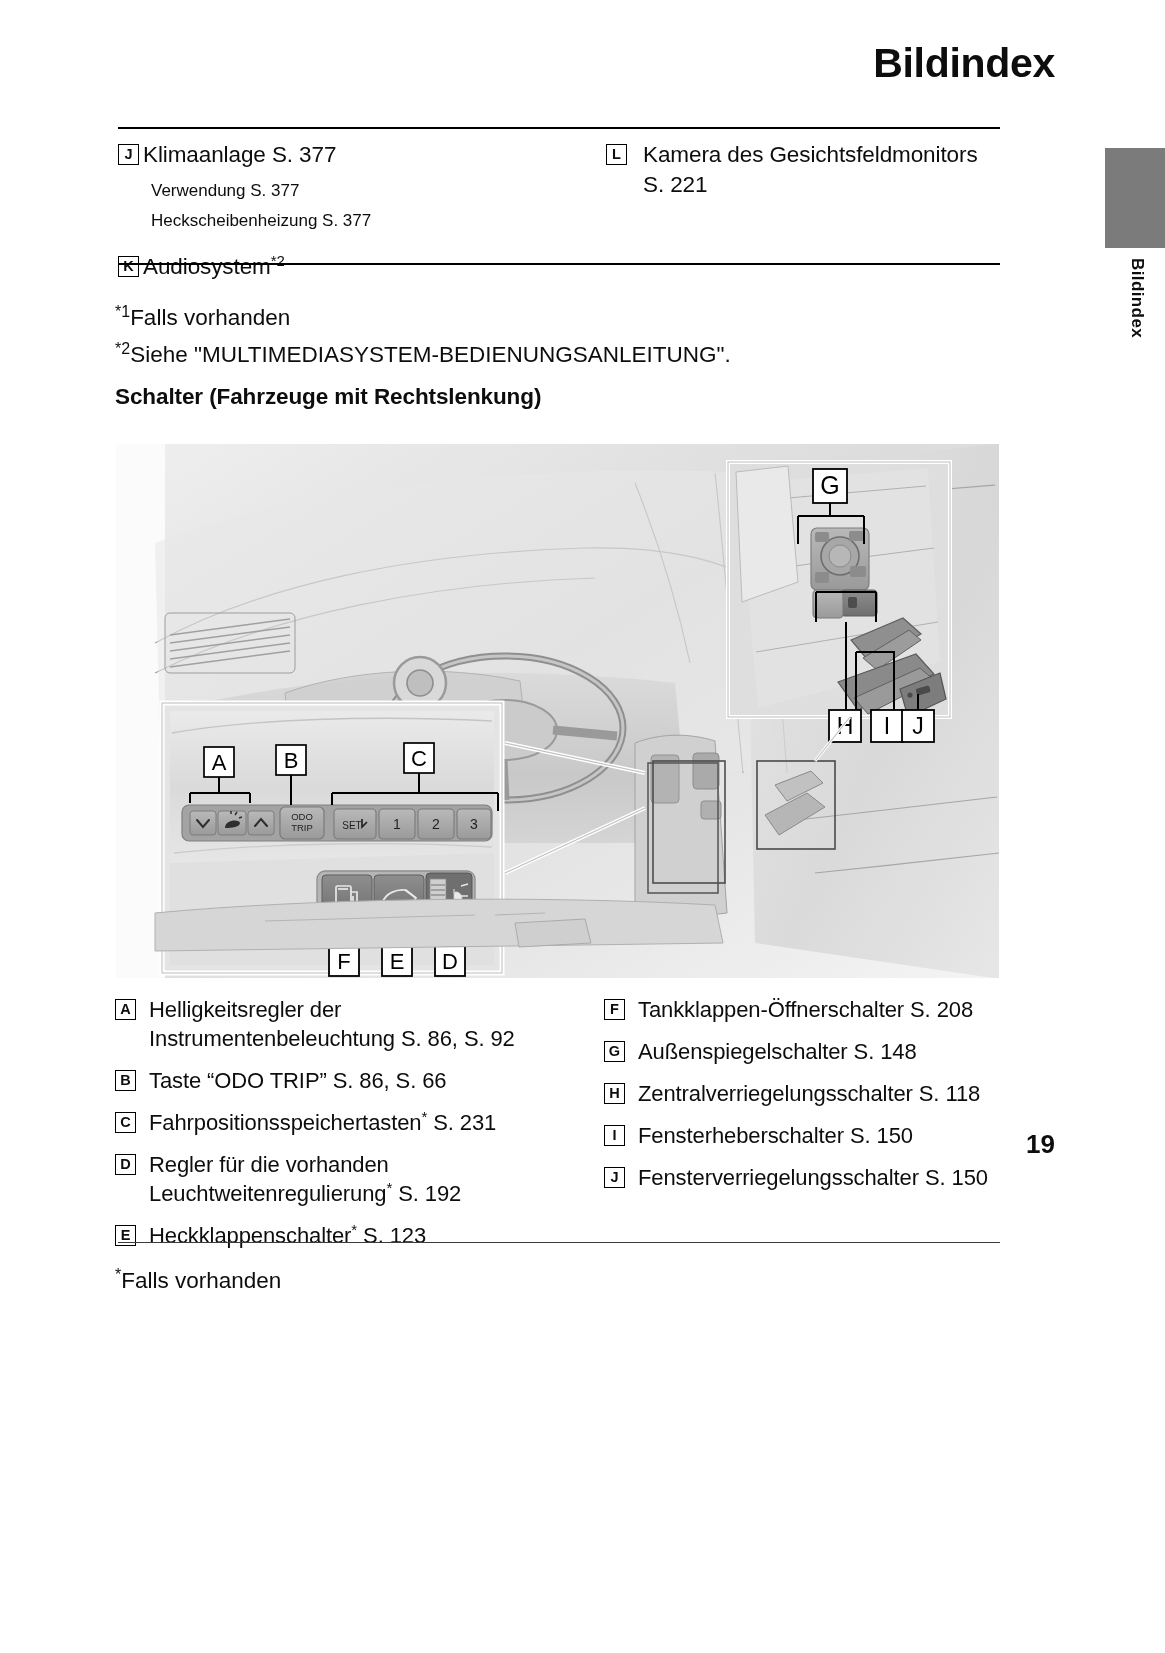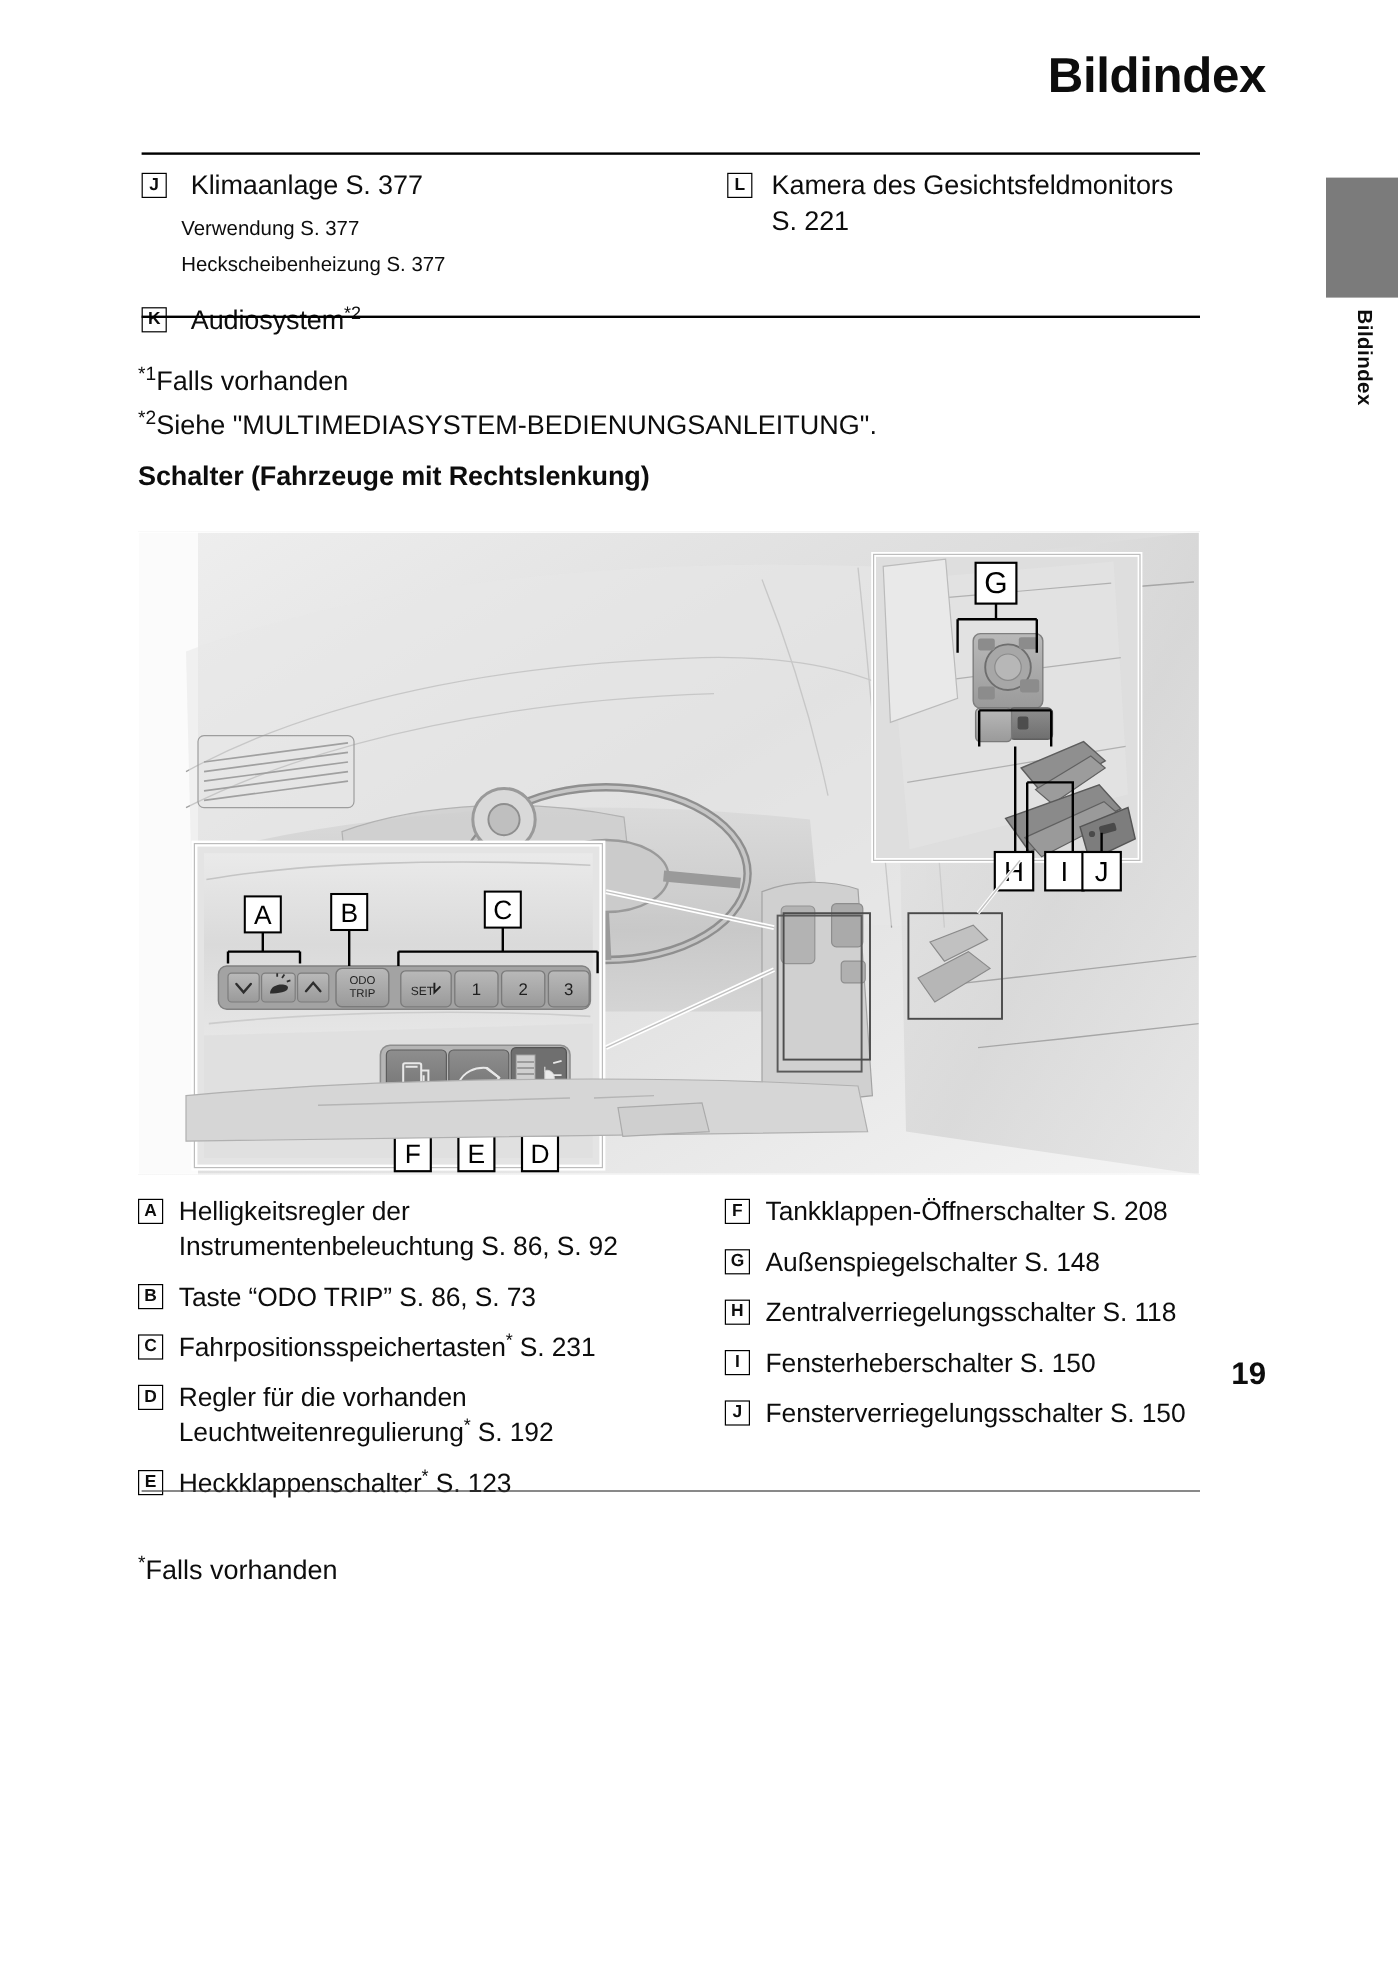--- a/index.html
+++ b/index.html
@@ -89,21 +89,21 @@
     height: 21px;
     border: 1.6px solid #000;
     font-size: 14.5px;
     font-weight: bold;
     line-height: 1;
     flex: 0 0 auto;
     margin-top: 4px;
     padding: 0 3px;
   }
   .idx-text {
-    margin-left: 20px;
+    margin-left: 4px;
     font-size: 22.5px;
     line-height: 30px;
     letter-spacing: -0.1px;
   }
   .idx-sub {
     margin-left: 33px;
     font-size: 17px;
     line-height: 30px;
   }
   sup.star {
@@ -169,21 +169,20 @@
     line-height: 29px;
     letter-spacing: -0.1px;
   }
 
   
   .bottom-note {
     position: absolute;
     left: 115px;
     top: 1268px;
     font-size: 22.5px;
-    margin-top: 28px;
   }
   .page-num {
     position: absolute;
     right: 110px;
     bottom: 78px;
     font-size: 26px;
     font-weight: bold;
   }
 </style>
 </head>
@@ -560,21 +559,21 @@
 
     <div class="legend-col left">
 
       <div class="leg-item">
         <span class="boxletter">A</span>
         <span class="leg-text">Helligkeitsregler der Instrumentenbeleuchtung S. 86, S. 92</span>
       </div>
 
       <div class="leg-item">
         <span class="boxletter">B</span>
-        <span class="leg-text">Taste “ODO TRIP” S. 86, S. 73</span>
+        <span class="leg-text">Taste “ODO TRIP” S. 86, S. 66</span>
       </div>
 
       <div class="leg-item">
         <span class="boxletter">C</span>
         <span class="leg-text"><span>Fahrpositionsspeichertasten</span><sup class="star">*</sup><span> S. 231</span></span>
       </div>
 
       <div class="leg-item">
         <span class="boxletter">D</span>
         <span class="leg-text"><span>Regler für die vorhanden Leuchtweitenregulierung</span><sup class="star">*</sup><span> S. 192</span></span>

